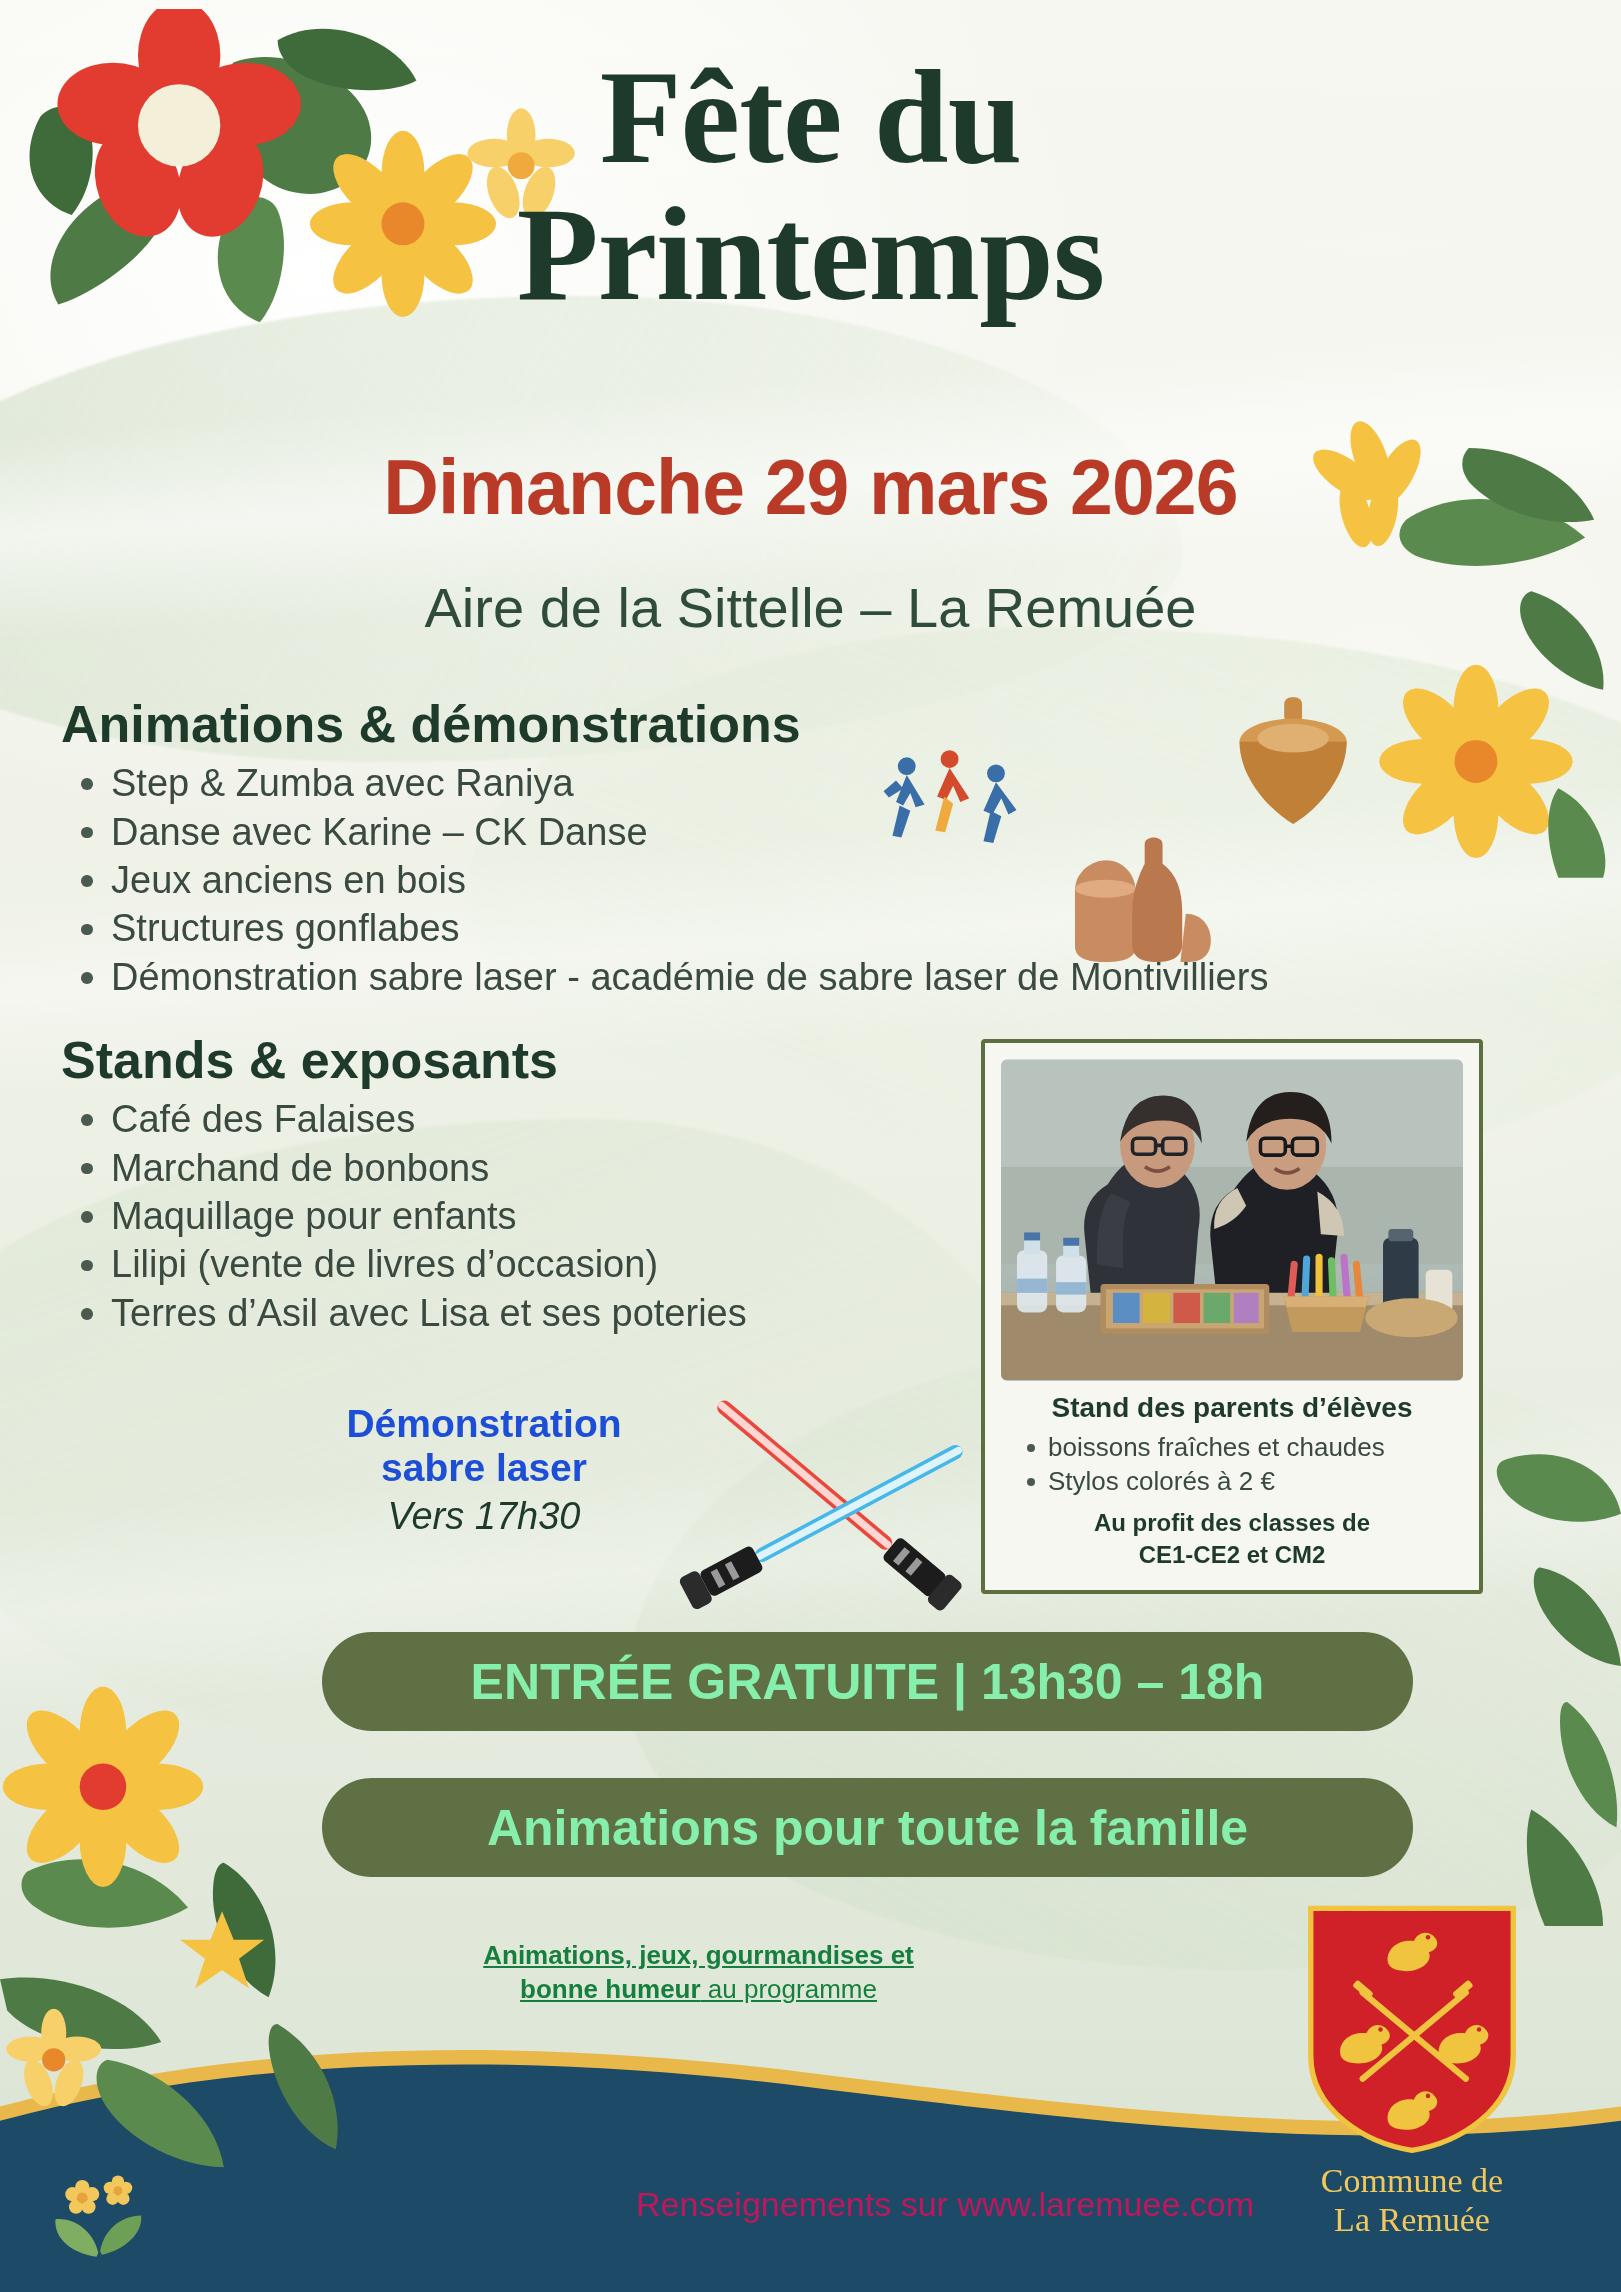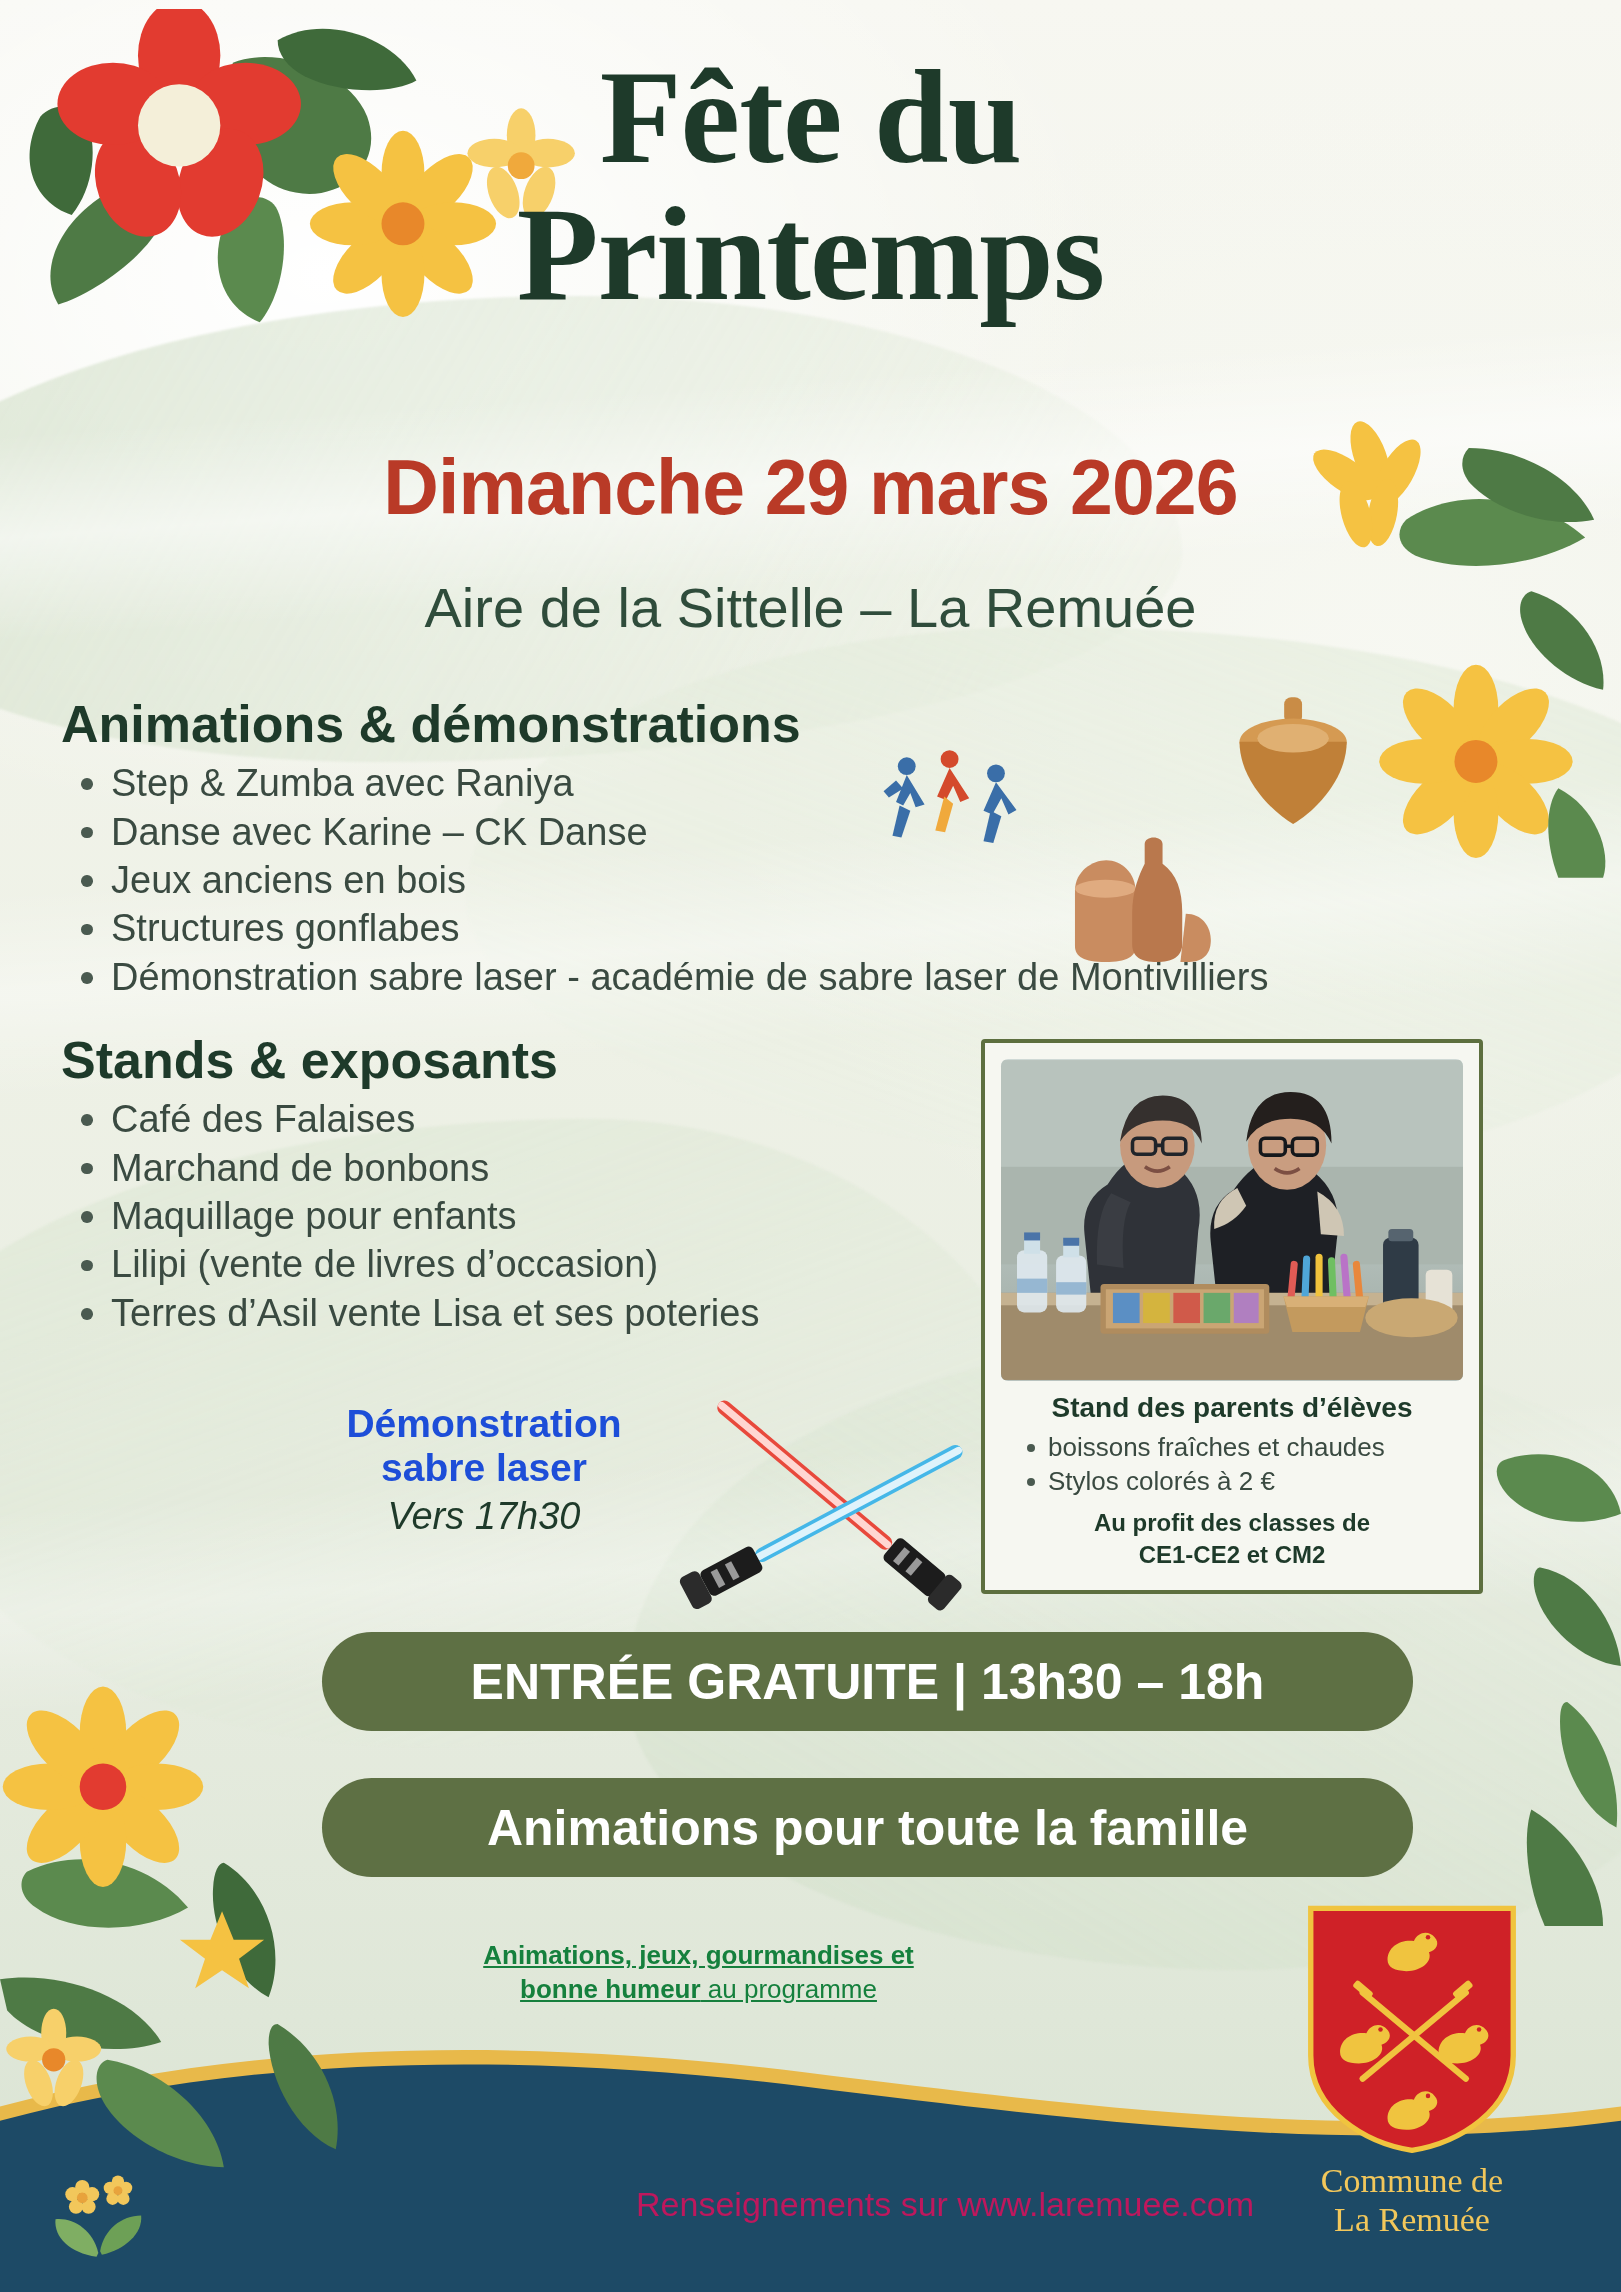--- a/index.html
+++ b/index.html
@@ -220,21 +220,21 @@
   }
 
   
   .pill {
     position: absolute;
     left: 322px;
     width: 1091px;
     height: 99px;
     border-radius: 52px;
     background: #5e7044;
-    color: #ffffff;
+    color: #86efac;
     display: flex;
     align-items: center;
     justify-content: center;
     font-weight: bold;
     font-size: 50px;
     z-index: 7;
     box-sizing: border-box;
   }
   #pill-1 { top: 1632px; }
   #pill-2 { top: 1778px; font-weight: bold; }
@@ -471,21 +471,21 @@
     </ul>
   </div>
 
   <div class="section" id="sec-stands">
     <h2>Stands &amp; exposants</h2>
     <ul>
       <li>Café des Falaises</li>
       <li>Marchand de bonbons</li>
       <li>Maquillage pour enfants</li>
       <li>Lilipi (vente de livres d’occasion)</li>
-      <li>Terres d’Asil vente Lisa et ses poteries</li>
+      <li>Terres d’Asil avec Lisa et ses poteries</li>
     </ul>
   </div>
 
   <div class="laser-block">
     <div class="lb1">Démonstration</div>
     <div class="lb2">sabre laser</div>
     <div class="lb3">Vers 17h30</div>
   </div>
 
   <svg class="sabers" viewBox="0 0 490 290">

